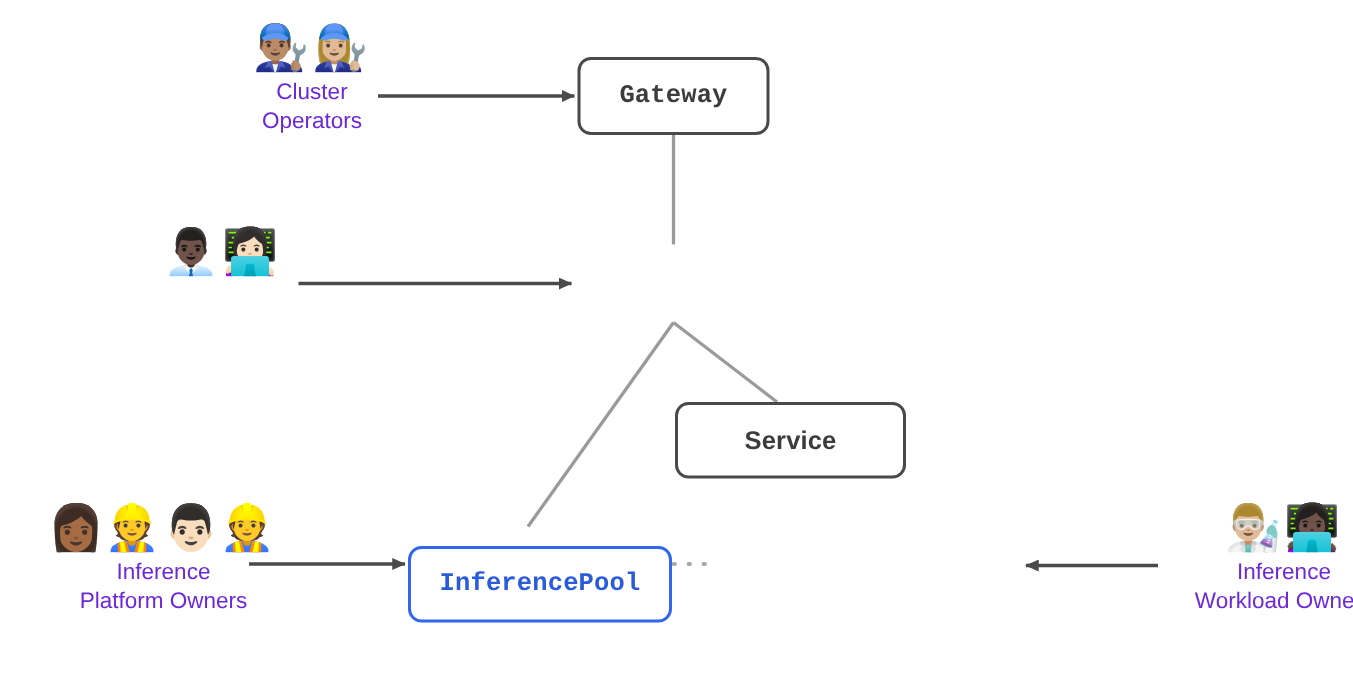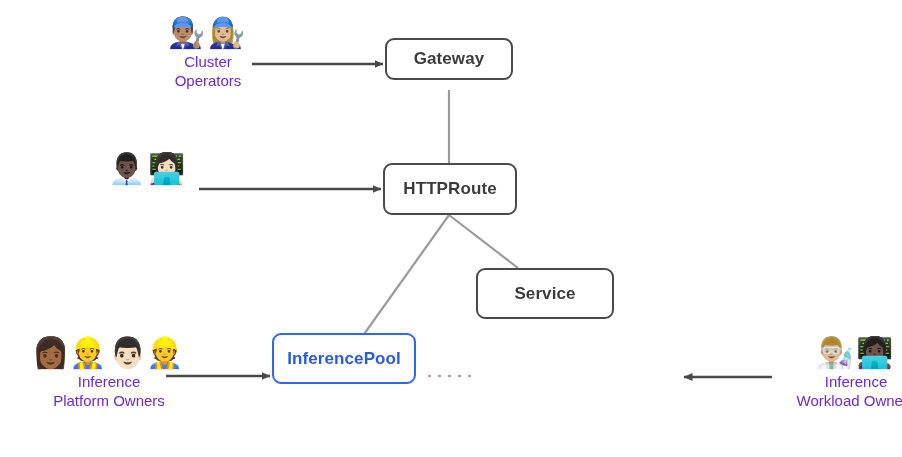--- a/index.html
+++ b/index.html
@@ -39,24 +39,24 @@
     font-weight: bold;
     font-size: 17px;
     letter-spacing: 0.1px;
     z-index: 3;
   }
   .node.blue {
     border-color: #3366ee;
     color: #2a5bdb;
   }
 
-  #node-gateway   { left: 385px; top: 38px;  width: 128px; height: 42px; }
+  #node-gateway   { left: 385px; top: 38px;  width: 128px; height: 52px; font-family: Liberation Mono, monospace; }
   #node-httproute { left: 383px; top: 163px; width: 134px; height: 52px; }
-  #node-service   { left: 476px; top: 268px; width: 138px; height: 51px; }
-  #node-inferencepool { left: 272px; top: 333px; width: 144px; height: 51px; }
+  #node-service   { left: 450px; top: 268px; width: 154px; height: 51px; }
+  #node-inferencepool { left: 272px; top: 364px; width: 176px; height: 51px; font-family: Liberation Mono, monospace; }
 
   
   #stack-inferenceobjective {
     position: absolute;
     left: 478px;
     top: 351px;
     width: 204px;
     height: 66px;
     z-index: 3;
   }
@@ -137,21 +137,20 @@
     <line x1="429" y1="376" x2="477" y2="376" stroke="#a8a8a8" stroke-width="2.6" stroke-linecap="round" stroke-dasharray="1 9"></line>
 
     <line x1="252" y1="64" x2="383" y2="64" stroke="#4a4a4a" stroke-width="2.4" marker-end="url(#arrowhead)"></line>
     <line x1="199" y1="189" x2="381" y2="189" stroke="#4a4a4a" stroke-width="2.4" marker-end="url(#arrowhead)"></line>
     <line x1="166" y1="376" x2="270" y2="376" stroke="#4a4a4a" stroke-width="2.4" marker-end="url(#arrowhead)"></line>
     <line x1="772" y1="377" x2="684" y2="377" stroke="#4a4a4a" stroke-width="2.4" marker-end="url(#arrowhead)"></line>
   </svg>
 
   <div class="node" id="node-gateway">Gateway</div>
 
-  <div class="node" id="node-httproute">HTTPRoute</div>
 
   <div class="node" id="node-service">Service</div>
 
   <div class="node blue" id="node-inferencepool">InferencePool</div>
 
 
   <div class="actor" id="actor-cluster-operators">
     <div class="actor-emojis">👨🏽‍🔧👩🏼‍🔧</div>
     <div class="actor-label">Cluster
 Operators</div>

